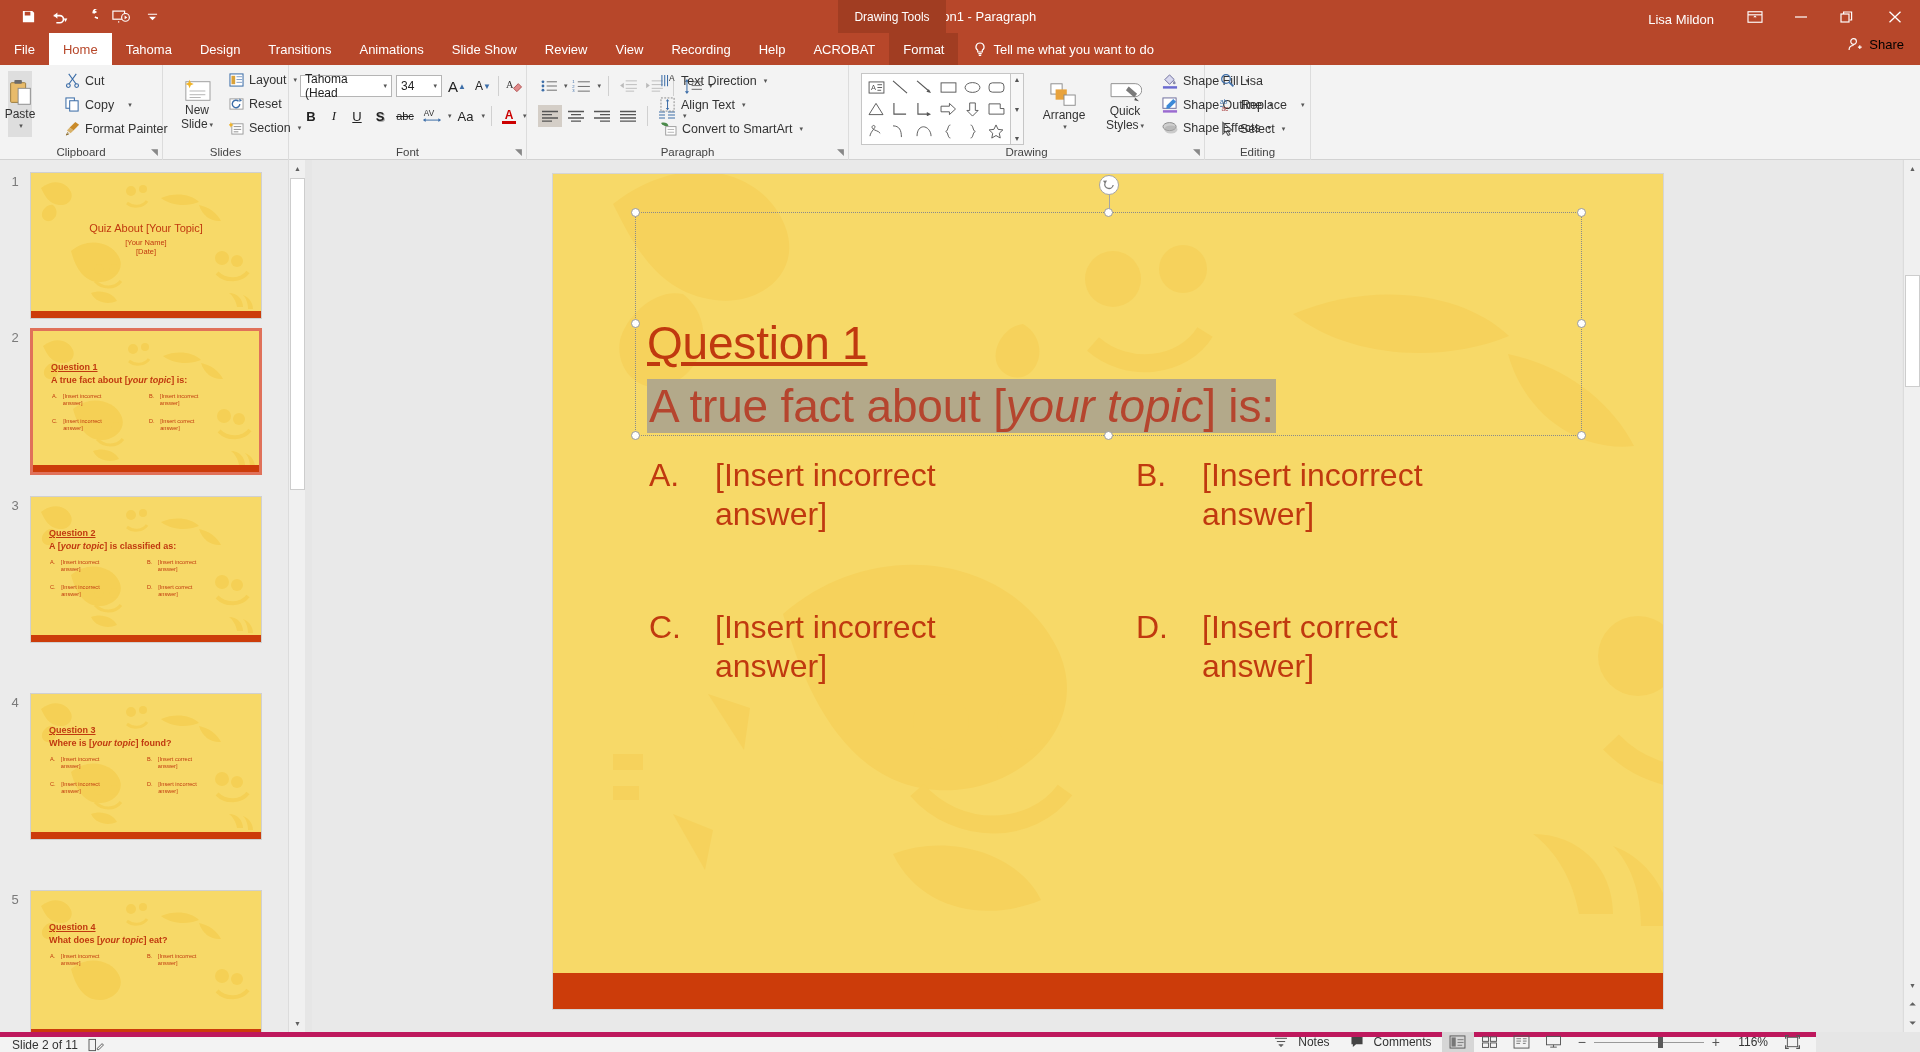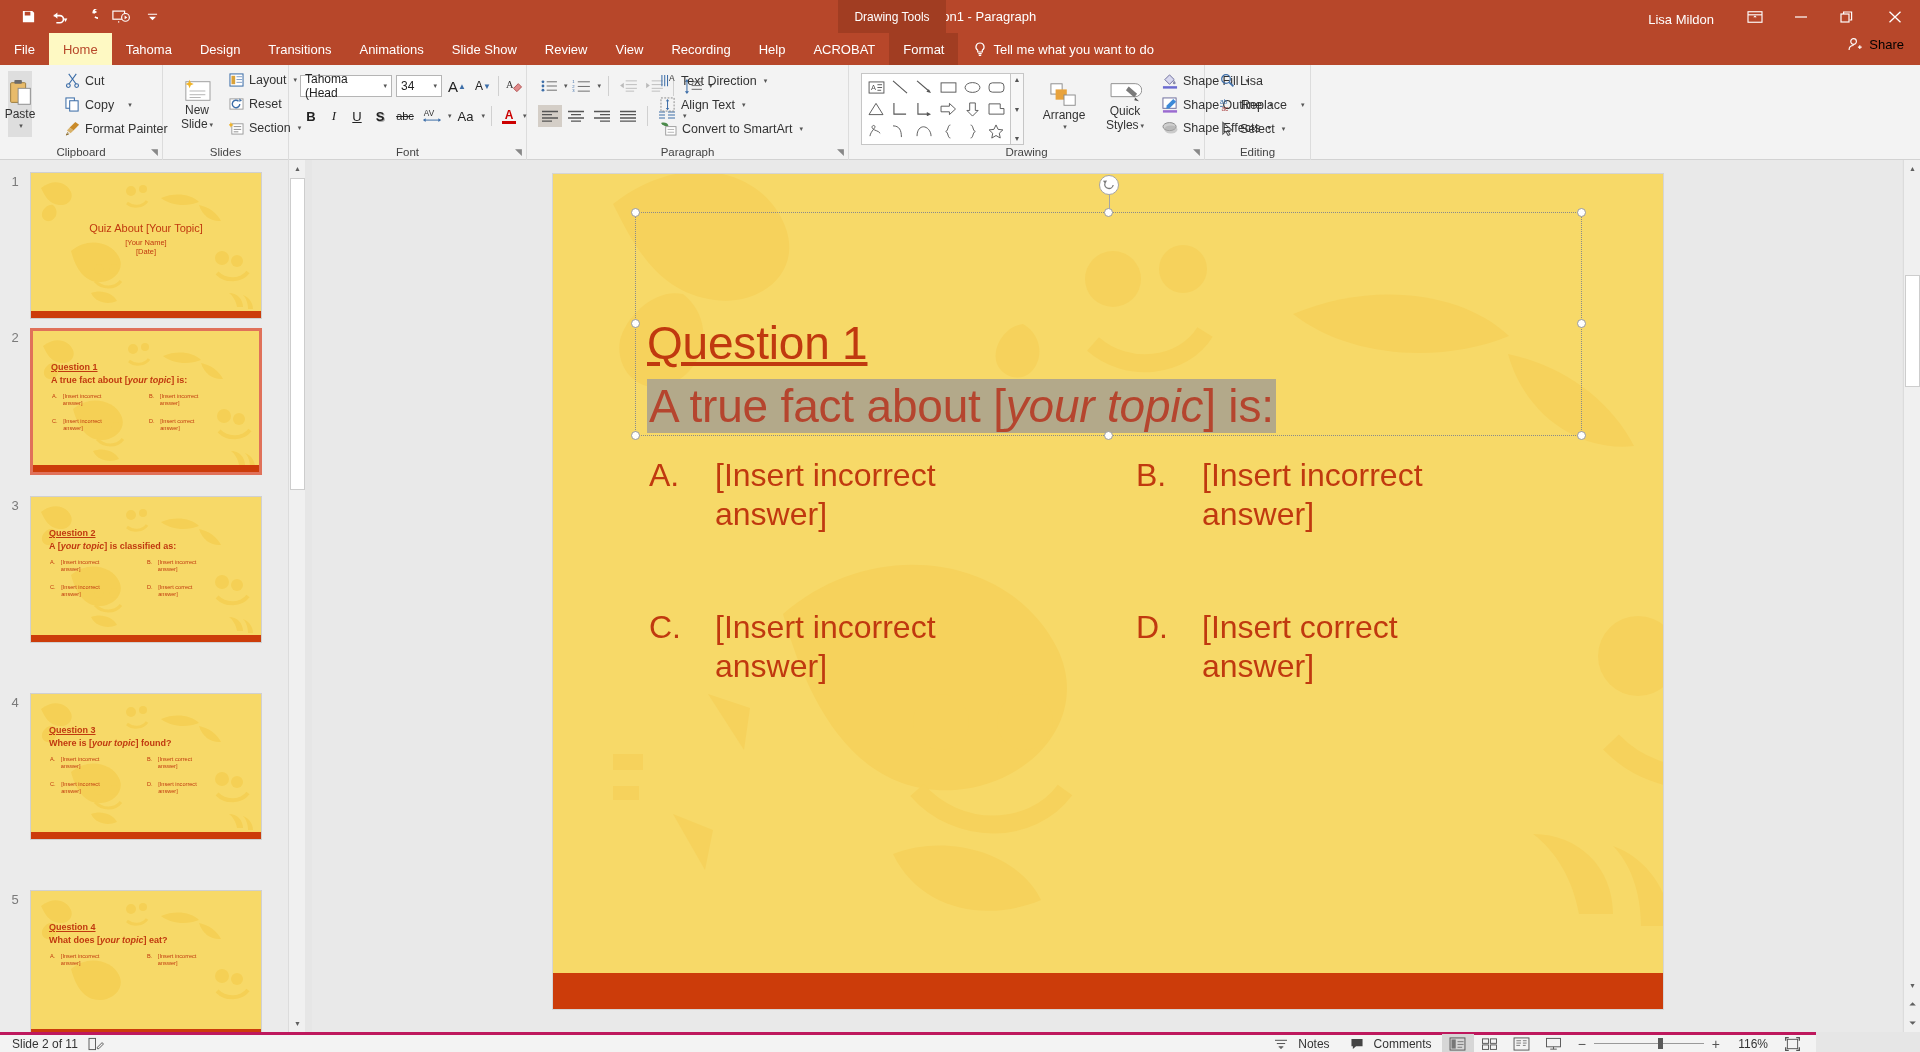--- a/index.html
+++ b/index.html
@@ -47,21 +47,21 @@
 
   
   .tabbar {
     position: absolute; top: 33px; left: 0; width: 1920px; height: 32px;
     background: #b7472a; display: flex; align-items: stretch;
   }
   .tab {
     padding: 0 14px; display: flex; align-items: center;
     color: #fff; font-size: 13px; height: 32px; white-space: nowrap;
   }
-  .tab.active { background: #fef9c3; color: #b7472a; }
+  .tab.active { background: #ffffff; color: #b7472a; }
   .tab.ctx { background: #a13d22; }
   .tellme {
     display: flex; align-items: center; gap: 7px; margin-left: 16px;
     color: #fff; font-size: 13px;
   }
   .share-btn {
     position: absolute; right: 16px; top: 4px;
     display: flex; align-items: flex-end; gap: 6px;
     color: #000000; font-size: 13px;
   }
@@ -243,22 +243,22 @@
 
   
   .rscroll {
     position: absolute; top: 160px; right: 0; width: 17px; height: 872px;
     background: #f0f0f0; border-left: 1px solid #dcdcdc;
   }
 
   
   .statusbar {
     position: absolute; bottom: 0; left: 0; width: 1816px; height: 20px;
-    background: #f3f3f3; border-top: 3px solid #be185d;
-    display: flex; align-items: center; font-size: 12px; color: #333;
+    background: #f3f3f3; border-top: 5px solid #be185d;
+    display: flex; align-items: flex-end; font-size: 12px; color: #333;
   }
   .sb-left { display: flex; align-items: center; gap: 10px; margin-left: 12px; }
   .sb-right {
     position: absolute; right: 8px; display: flex; align-items: center; gap: 0;
   }
   .sb-item {
     display: flex; align-items: center; gap: 10px; padding: 0 10px; height: 20px;
   }
   .viewbtn {
     width: 32px; height: 20px; display: flex; align-items: center; justify-content: center;

